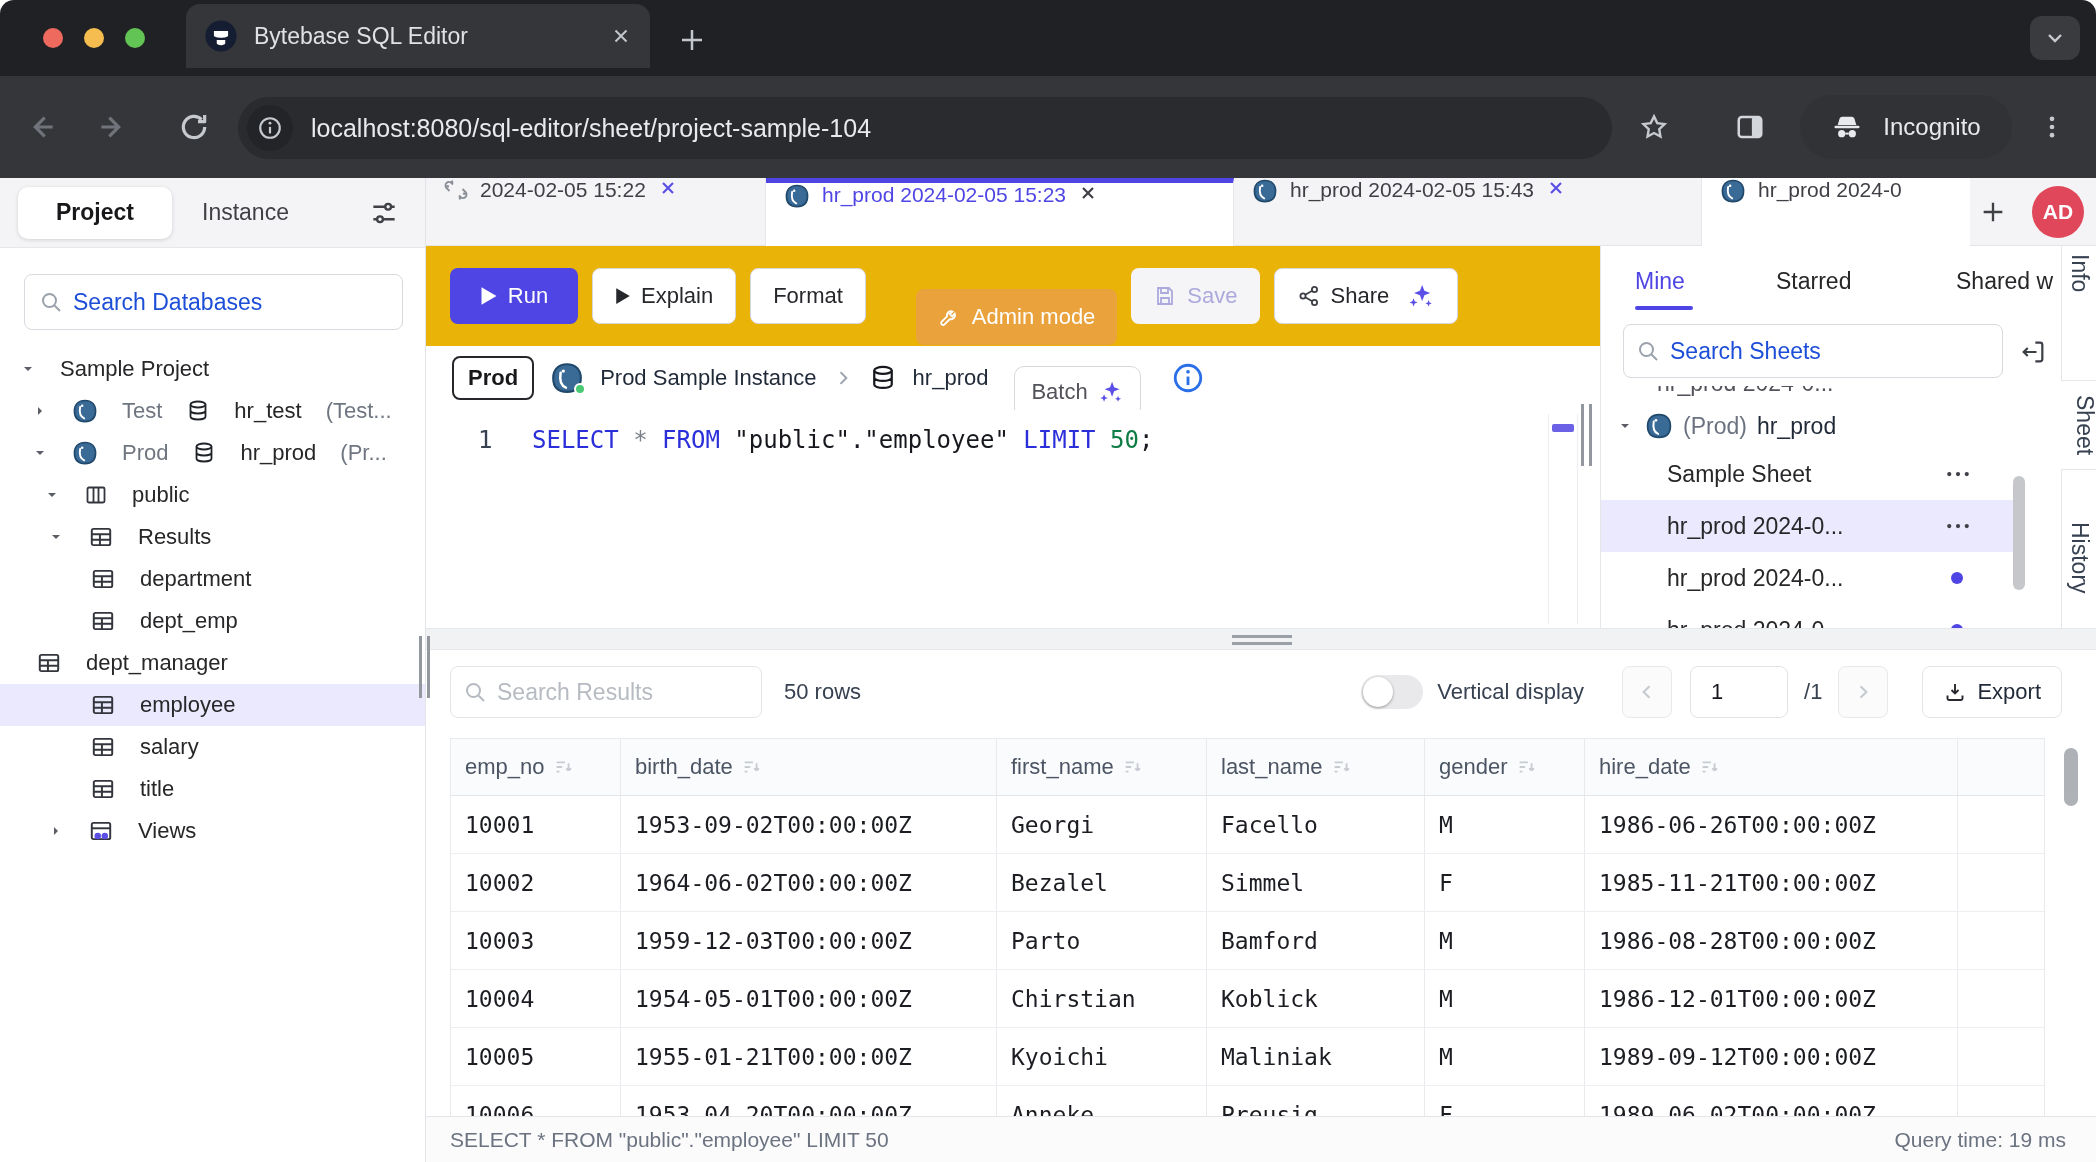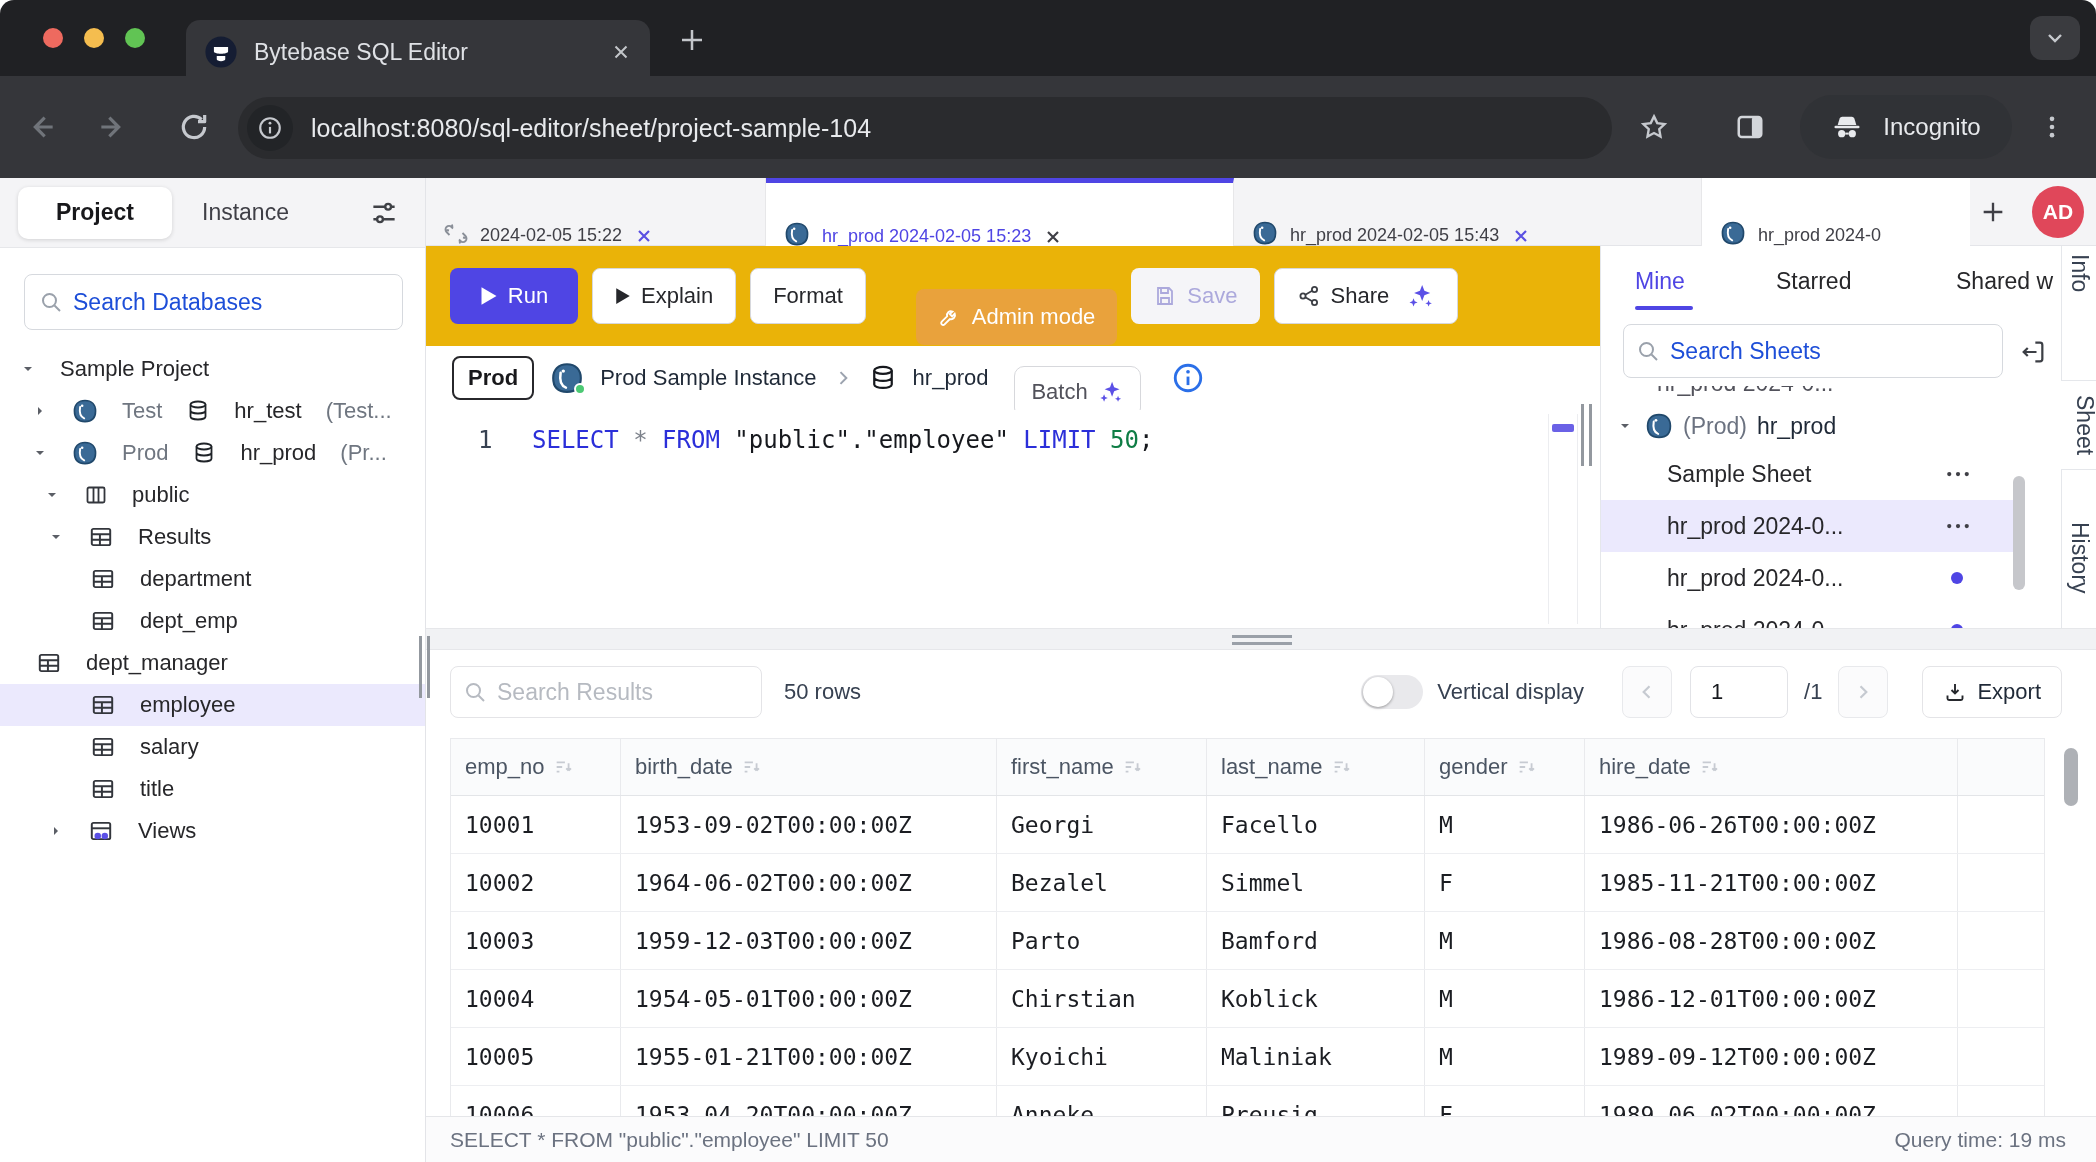--- a/index.html
+++ b/index.html
@@ -4,21 +4,21 @@
 <style>
   * { margin:0; padding:0; box-sizing:border-box; }
   html,body { width:2096px; height:1162px; }
   body { position:relative; font-family:"Liberation Sans", sans-serif; background:#fff; overflow:hidden; }
   svg { display:block; }
 
   
   .chrome { position:absolute; top:0; left:0; width:2096px; height:178px; background:#202124; border-radius:14px 14px 0 0; }
   .tabbar { position:absolute; top:0; left:0; right:0; height:76px; }
   .traffic { position:absolute; top:28px; width:20px; height:20px; border-radius:50%; }
-  .browser-tab { position:absolute; left:186px; top:20px; width:464px; height:64px; background:#35363a; border-radius:14px 14px 0 0; display:flex; align-items:center; padding:0 18px; color:#dfe1e5; }
+  .browser-tab { position:absolute; left:186px; top:4px; width:464px; height:64px; background:#35363a; border-radius:14px 14px 0 0; display:flex; align-items:center; padding:0 18px; color:#dfe1e5; }
   .browser-tab .title { font-size:23px; margin-left:16px; flex:1; white-space:nowrap; overflow:hidden; }
   .newtab-btn { position:absolute; left:668px; top:18px; width:48px; height:44px; display:flex; align-items:center; justify-content:center; border-radius:10px; }
   .win-chevron { position:absolute; right:16px; top:16px; width:50px; height:44px; background:#3a3b3f; border-radius:12px; display:flex; align-items:center; justify-content:center; }
   .navbar { position:absolute; top:76px; left:0; right:0; height:102px; background:#35363a; display:flex; align-items:center; }
   .nav-ico { width:48px; height:48px; display:flex; align-items:center; justify-content:center; border-radius:50%; }
   .urlbar { position:absolute; left:238px; top:97px; width:1374px; height:62px; background:#2a2b2e; border-radius:31px; display:flex; align-items:center; }
   .url-info { width:46px; height:46px; border-radius:50%; background:#222427; display:flex; align-items:center; justify-content:center; margin-left:9px; }
   .url-text { color:#e8eaed; font-size:25px; margin-left:18px; white-space:nowrap; }
   .incog { position:absolute; left:1800px; top:95px; width:212px; height:64px; background:#303236; border-radius:32px; display:flex; align-items:center; justify-content:center; gap:20px; color:#e8eaed; font-size:24px; }
 
@@ -30,21 +30,21 @@
   .sb-search { margin:26px 22px 18px 24px; height:56px; border:1.5px solid #d6d9de; border-radius:8px; display:flex; align-items:center; padding-left:14px; gap:10px; background:#fff; }
   .ph { color:#1d4ed8; font-size:23px; }
   .trow { height:42px; display:flex; align-items:center; font-size:22px; color:#27272a; white-space:nowrap; }
   .trow .gap { margin-left:24px; }
   .muted { color:#6f7680; }
   .sel-row { background:#ebe9fd; }
 
   
   .main { position:absolute; left:426px; top:178px; right:0; bottom:0; }
   .tabstrip { position:absolute; top:0; left:0; right:0; height:68px; background:#f4f4f6; border-bottom:1px solid #e4e5e9; display:flex; }
-  .etab { height:68px; display:flex; align-items:flex-end; padding:0 18px; gap:12px; font-size:18px; color:#3f3f46; border-right:1px solid #e7e7e9; white-space:nowrap; }
+  .etab { height:68px; display:flex; align-items:flex-start; padding:0 18px; gap:12px; font-size:21px; color:#3f3f46; border-right:1px solid #e7e7e9; white-space:nowrap; }
   .etab.active { background:#fff; border-top:5px solid #4f45e4; color:#4f45e4; height:69px; }
   .etab.white { background:#fff; overflow:hidden; }
   .plusbtn { width:46px; height:68px; display:flex; align-items:center; justify-content:center; }
   .avatar { width:52px; height:52px; border-radius:50%; color:#fff; font-size:21px; font-weight:700; display:flex; align-items:center; justify-content:center; margin:8px 12px 0 auto; }
 
   .toolbar { position:absolute; top:68px; left:0; width:1174px; height:100px; background:#eab308; display:flex; align-items:center; padding-left:24px; gap:14px; }
   .btn { height:56px; border-radius:8px; display:flex; align-items:center; justify-content:center; gap:10px; font-size:22px; padding:0 22px; background:#fff; border:1.5px solid #d7d8dc; color:#26272b; }
   .btn.primary { border:none; color:#fff; }
   .btn.amber { border:none; color:#fff; margin-left:36px; }
   .btn.disabled { border:none; background:#f5f5f8; color:#aca9dc; }

